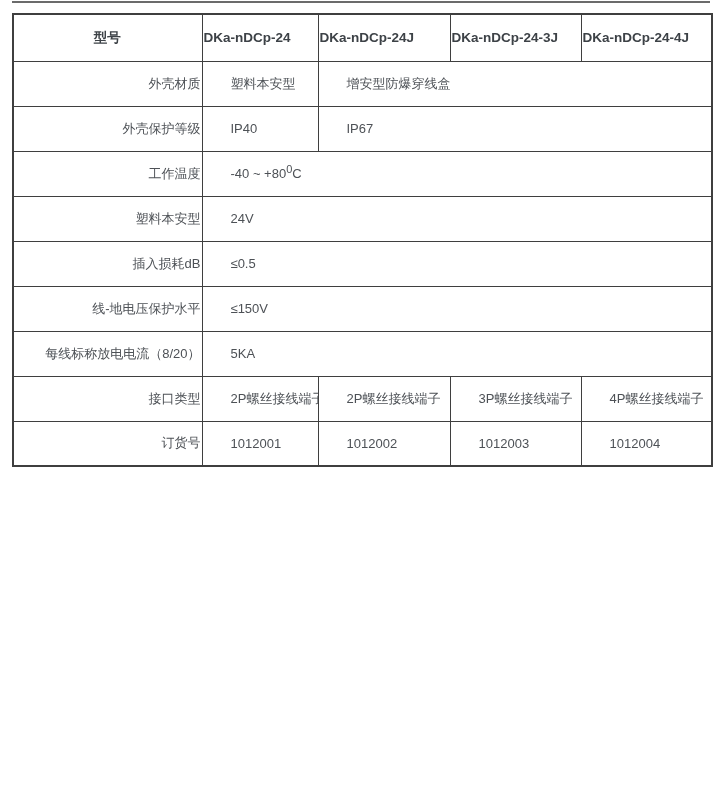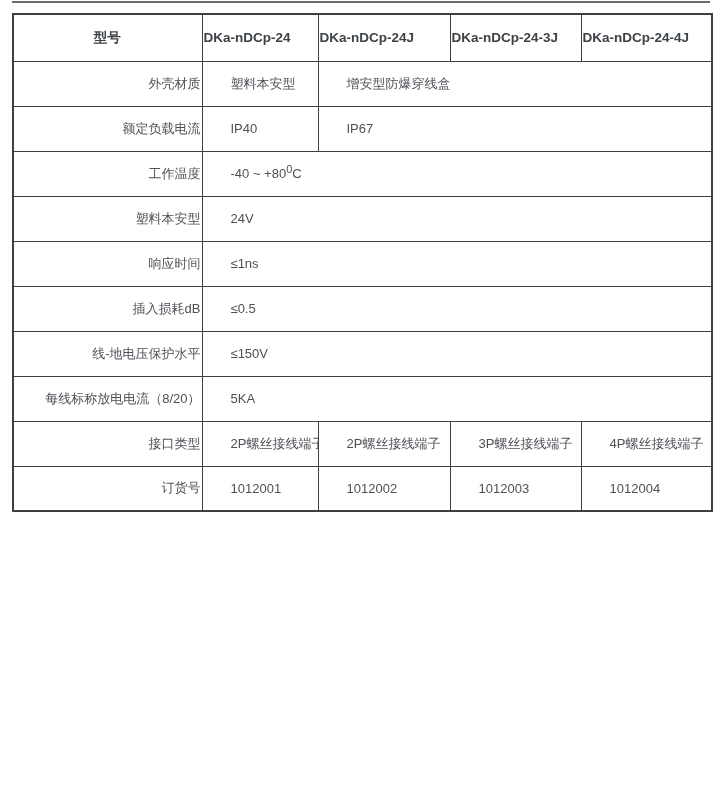--- a/index.html
+++ b/index.html
@@ -89,35 +89,31 @@
           <td>DKa-nDCp-24J</td>
           <td>DKa-nDCp-24-3J</td>
           <td>DKa-nDCp-24-4J</td>
         </tr>
       <tr>
             <td class="label-cell">外壳材质</td>
             <td class="value-cell">塑料本安型</td>
             <td class="value-cell" colspan="3">增安型防爆穿线盒</td>
           </tr>
           <tr>
-            <td class="label-cell">额定负载电流</td>
+            <td class="label-cell">外壳保护等级</td>
             <td class="value-cell">IP40</td>
             <td class="value-cell" colspan="3">IP67</td>
           </tr>
           <tr>
             <td class="label-cell">工作温度</td>
             <td class="value-cell" colspan="4">-40 ~ +80<sup>0</sup>C</td>
           </tr>
           <tr>
             <td class="label-cell">塑料本安型</td>
             <td class="value-cell" colspan="4">24V</td>
-          </tr>
-          <tr>
-            <td class="label-cell">响应时间</td>
-            <td class="value-cell" colspan="4">≤1ns</td>
           </tr>
           <tr>
             <td class="label-cell">插入损耗dB</td>
             <td class="value-cell" colspan="4">≤0.5</td>
           </tr>
           <tr>
             <td class="label-cell">线-地电压保护水平</td>
             <td class="value-cell" colspan="4">≤150V</td>
           </tr>
           <tr>

